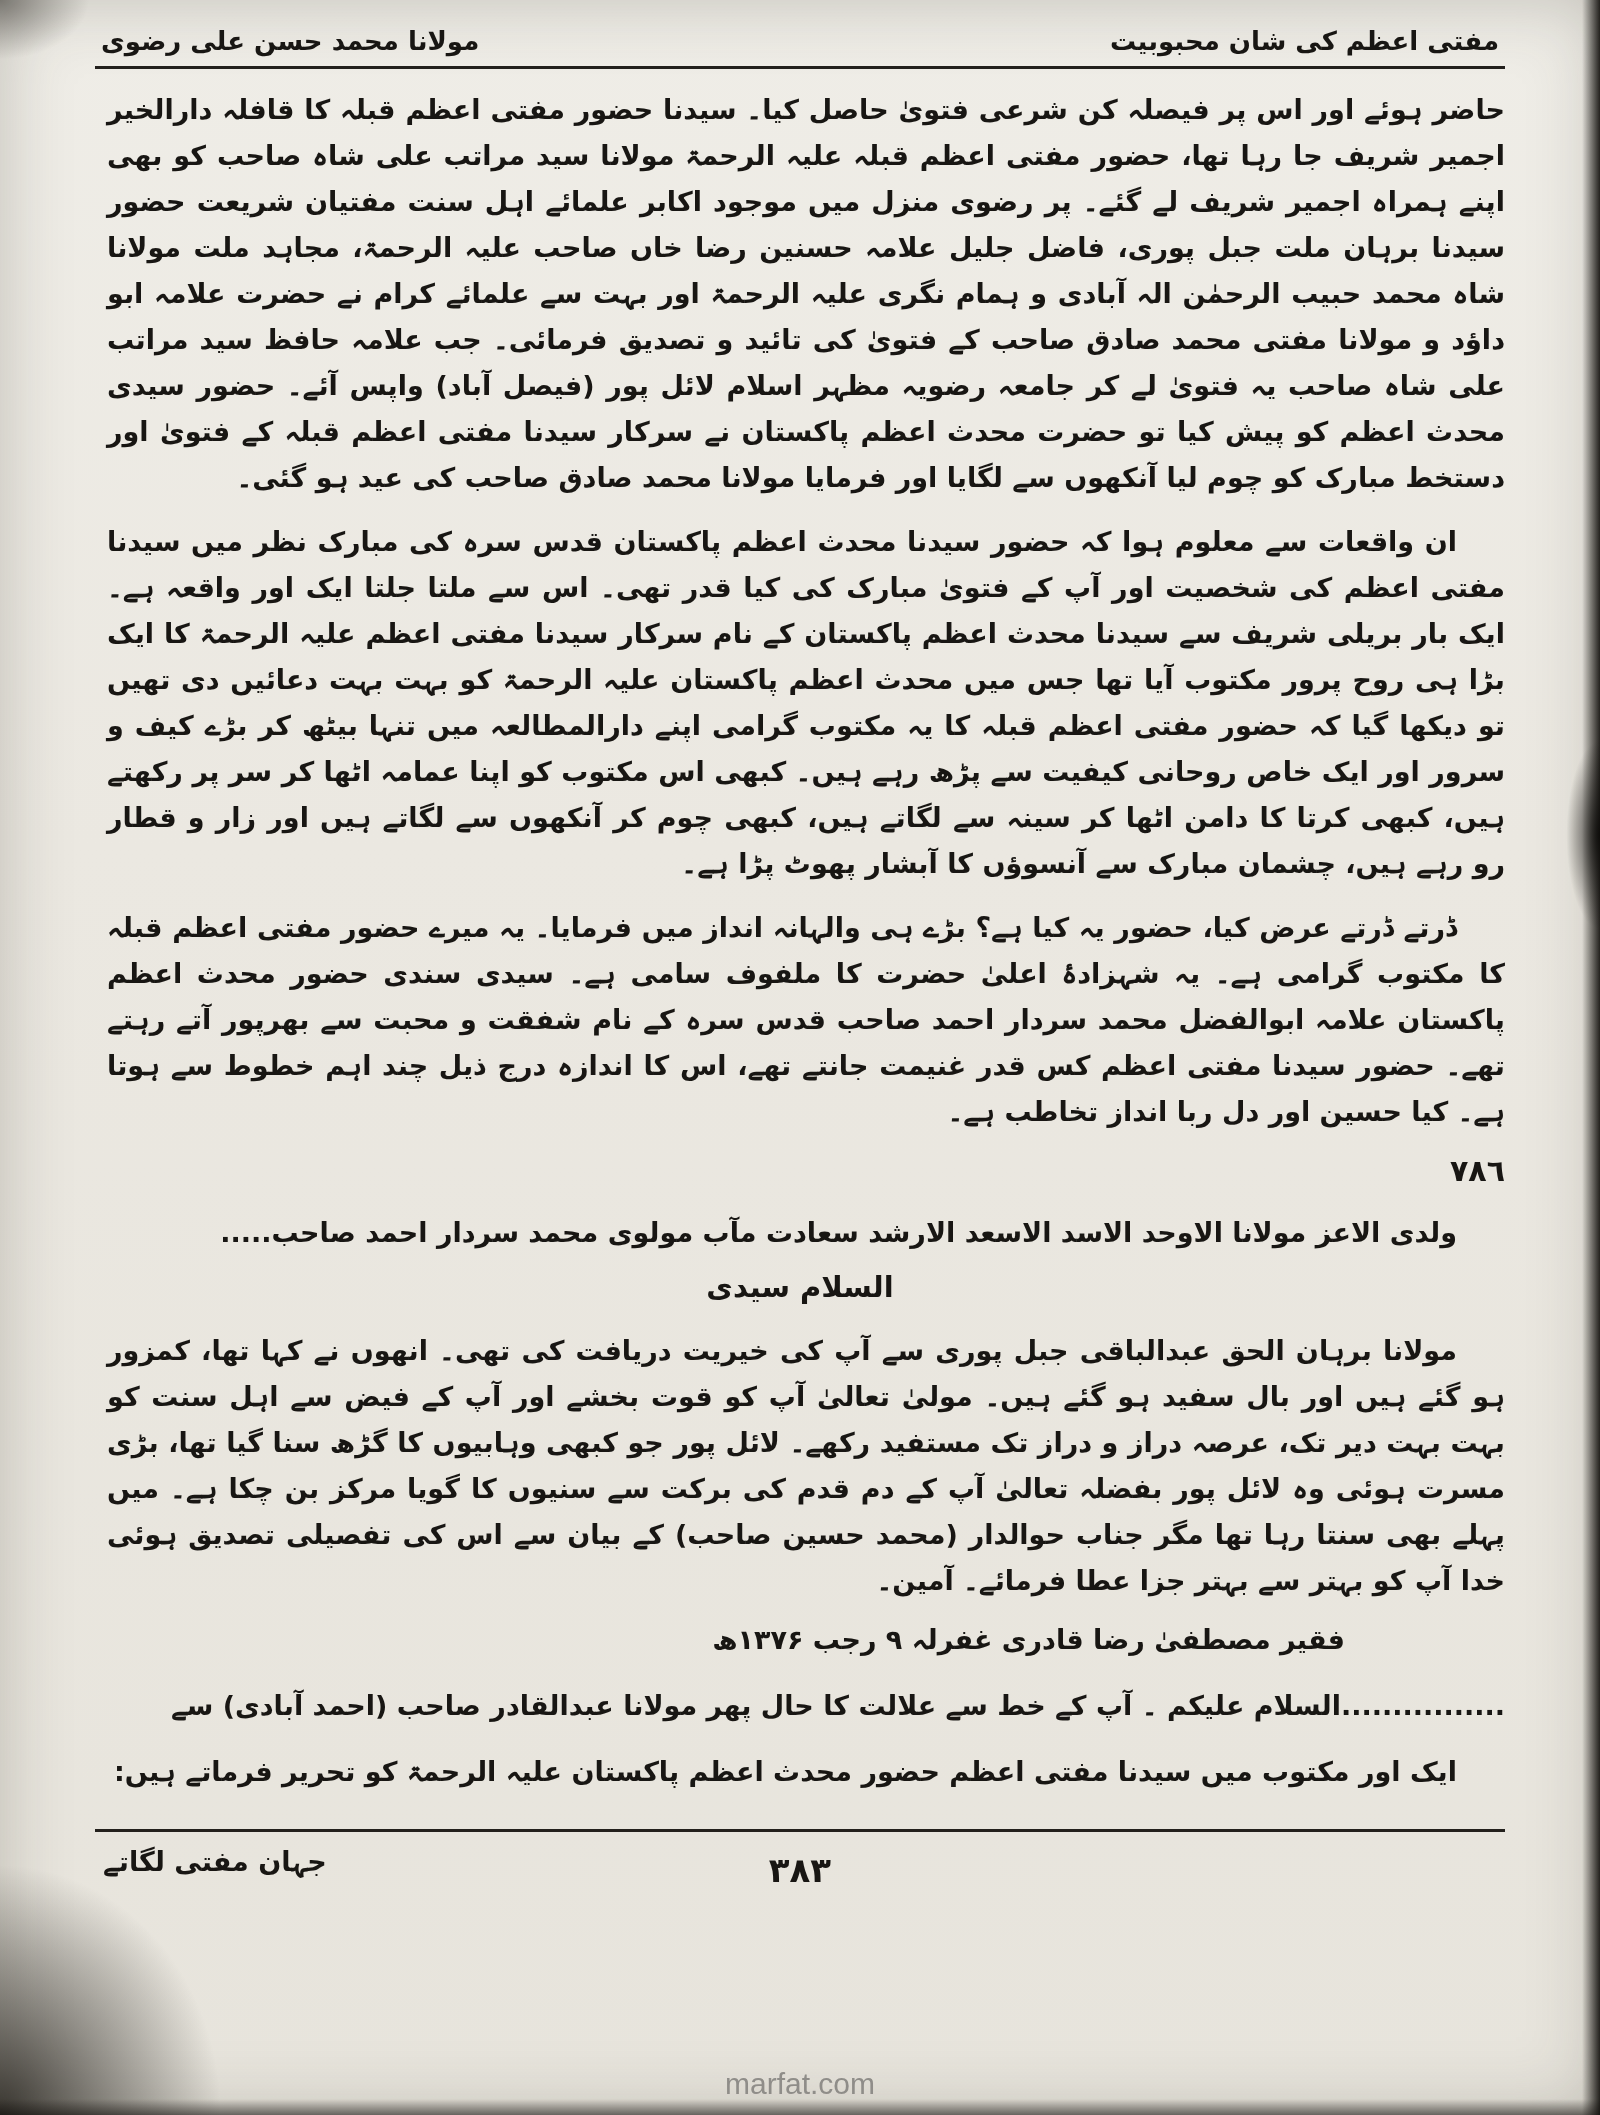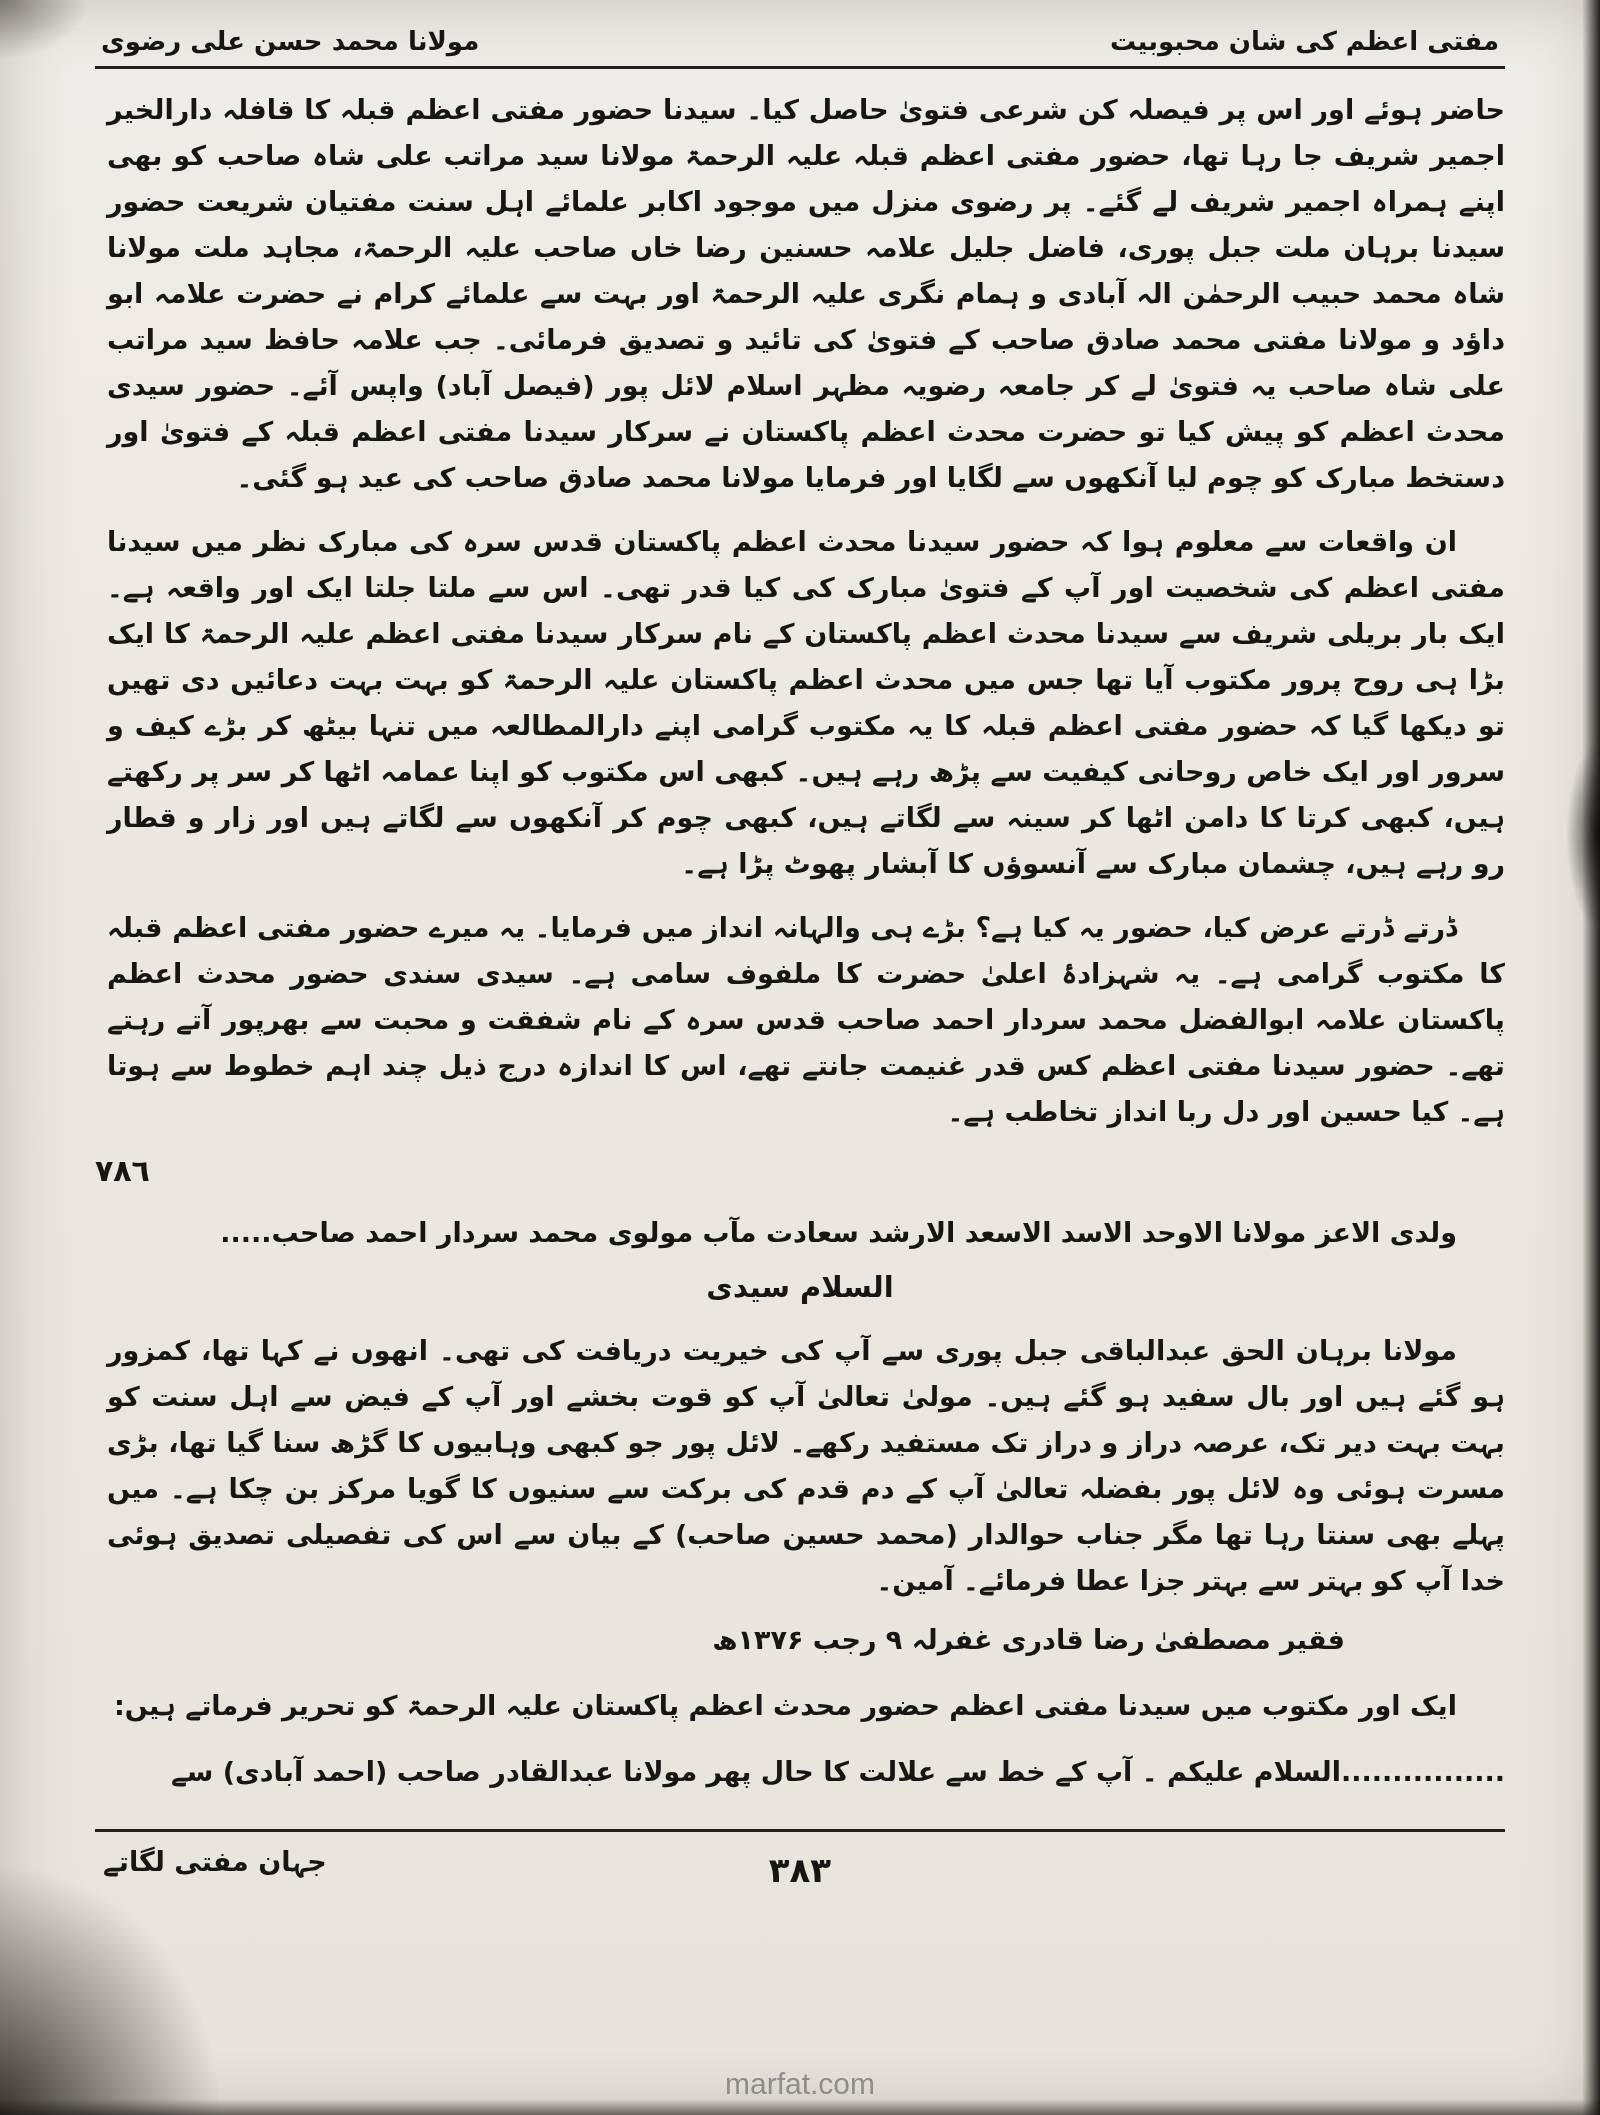--- a/index.html
+++ b/index.html
@@ -35,21 +35,21 @@
   }
   .para{
     font-size:27px;
     line-height:46px;
     text-align:justify;
     font-weight:bold;
     margin:0 0 18px 12px;
   }
   .indent{text-indent:48px;}
   .center-num{
-    text-align:left;
+    text-align:right;
     font-size:30px;
     font-weight:bold;
     margin:18px 0 22px 0;
     letter-spacing:4px;
   }
   .address{
     font-size:27px;
     line-height:46px;
     font-weight:bold;
     text-indent:48px;
@@ -169,23 +169,23 @@
     <div class="center-num">٧٨٦</div>
 
     <div class="address">ولدی الاعز مولانا الاوحد الاسد الاسعد الارشد سعادت مآب مولوی محمد سردار احمد صاحب.....</div>
 
     <div class="salam">السلام سیدی</div>
 
     <p class="para indent">مولانا برہان الحق عبدالباقی جبل پوری سے آپ کی خیریت دریافت کی تھی۔ انھوں نے کہا تھا، کمزور ہو گئے ہیں اور بال سفید ہو گئے ہیں۔ مولیٰ تعالیٰ آپ کو قوت بخشے اور آپ کے فیض سے اہل سنت کو بہت بہت دیر تک، عرصہ دراز و دراز تک مستفید رکھے۔ لائل پور جو کبھی وہابیوں کا گڑھ سنا گیا تھا، بڑی مسرت ہوئی وہ لائل پور بفضلہ تعالیٰ آپ کے دم قدم کی برکت سے سنیوں کا گویا مرکز بن چکا ہے۔ میں پہلے بھی سنتا رہا تھا مگر جناب حوالدار (محمد حسین صاحب) کے بیان سے اس کی تفصیلی تصدیق ہوئی خدا آپ کو بہتر سے بہتر جزا عطا فرمائے۔ آمین۔</p>
 
     <div class="sig">فقیر مصطفیٰ رضا قادری غفرلہ ۹ رجب ۱۳۷۶ھ</div>
 
+    <p class="opening-line">................السلام علیکم ۔ آپ کے خط سے علالت کا حال پھر مولانا عبدالقادر صاحب (احمد آبادی) سے</p>
+
     <p class="opening-line indent">ایک اور مکتوب میں سیدنا مفتی اعظم حضور محدث اعظم پاکستان علیہ الرحمۃ کو تحریر فرماتے ہیں:</p>
-
-    <p class="opening-line">................السلام علیکم ۔ آپ کے خط سے علالت کا حال پھر مولانا عبدالقادر صاحب (احمد آبادی) سے</p>
 
     <hr class="footer-rule">
 
     <div class="footer">
       <span class="book">جہان مفتی لگاتے</span>
       <span class="pagenum">۳۸۳</span>
     </div>
 
   </div>
 

